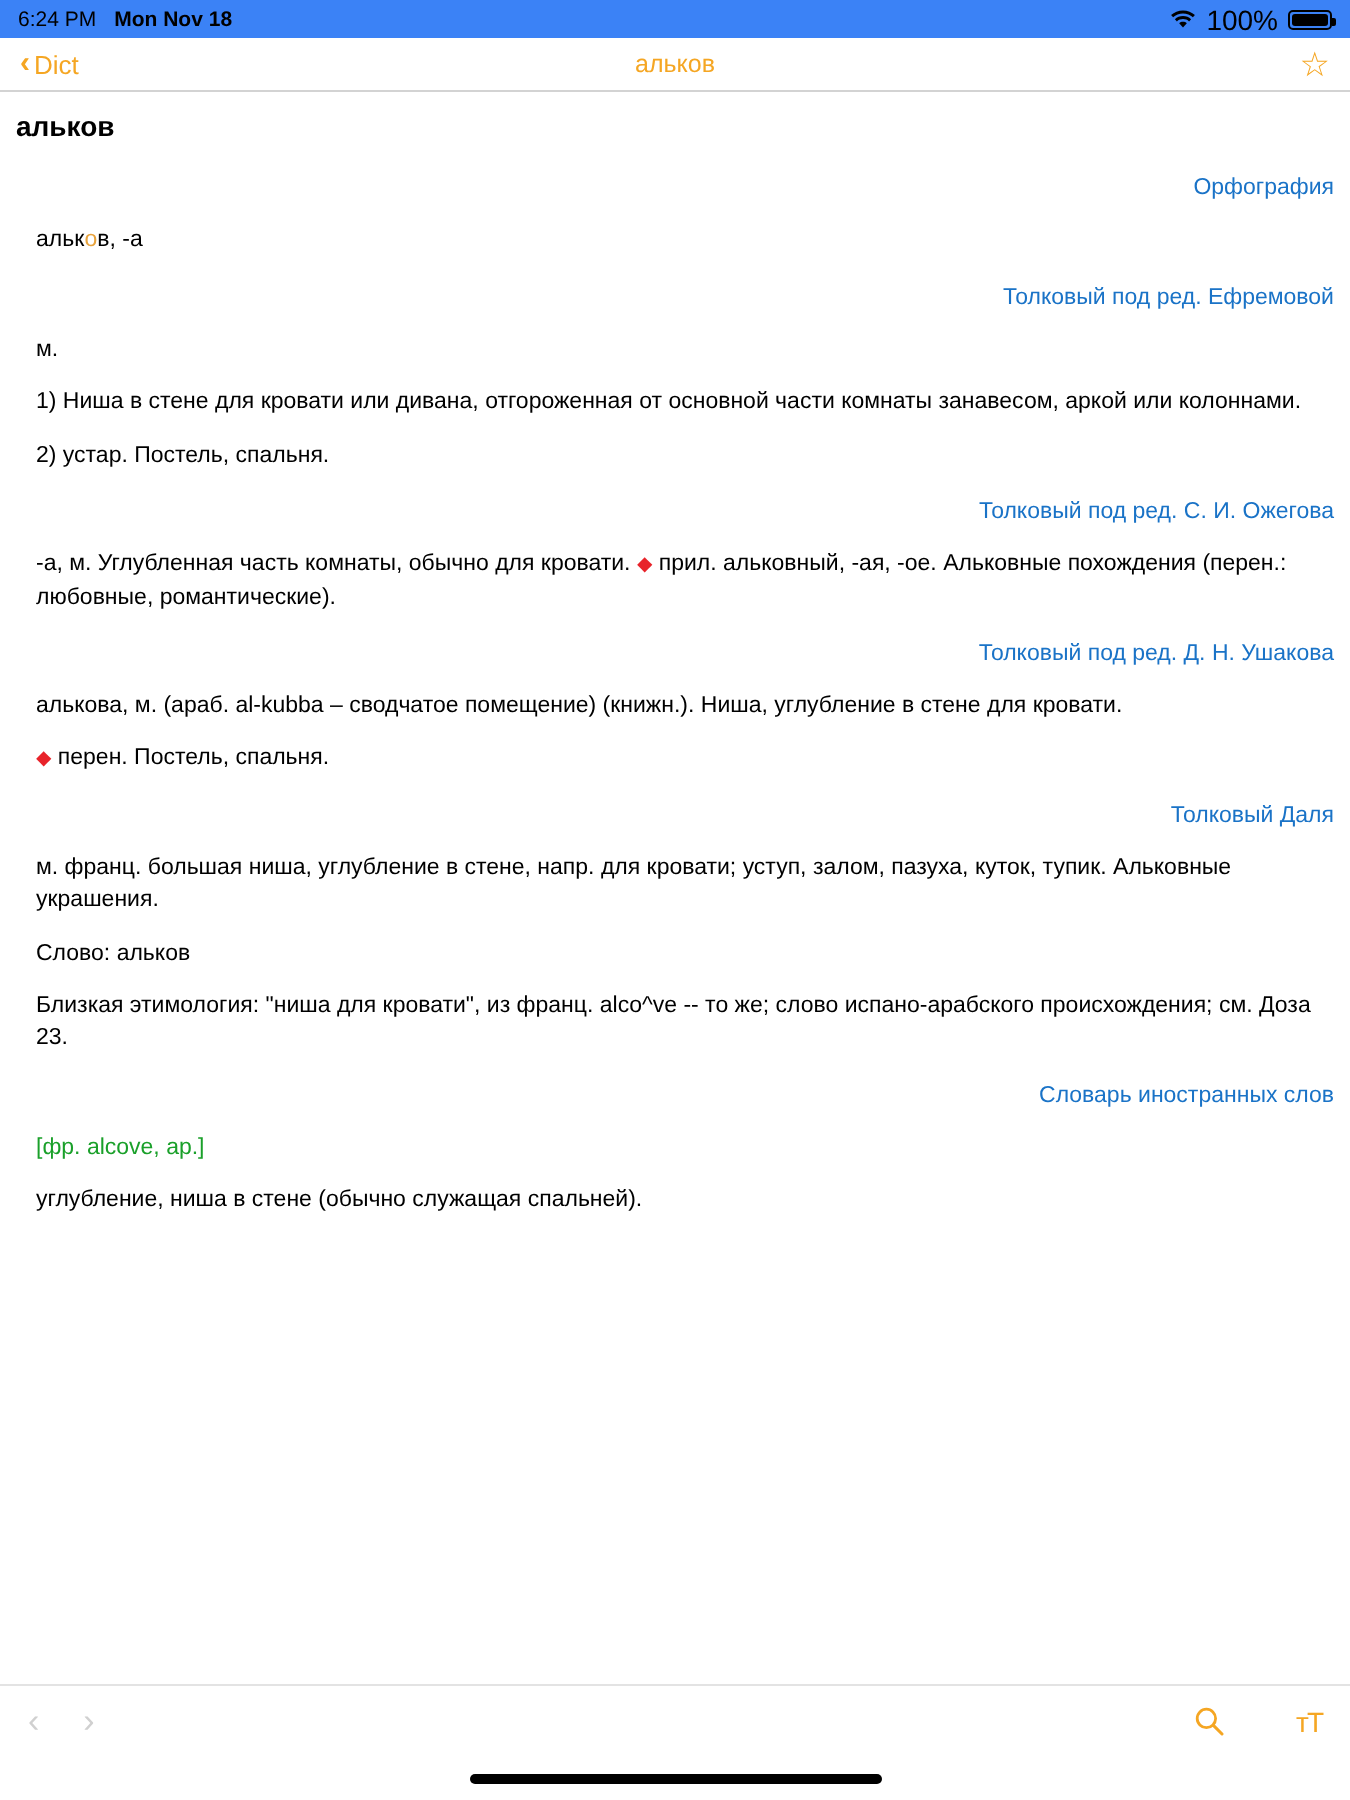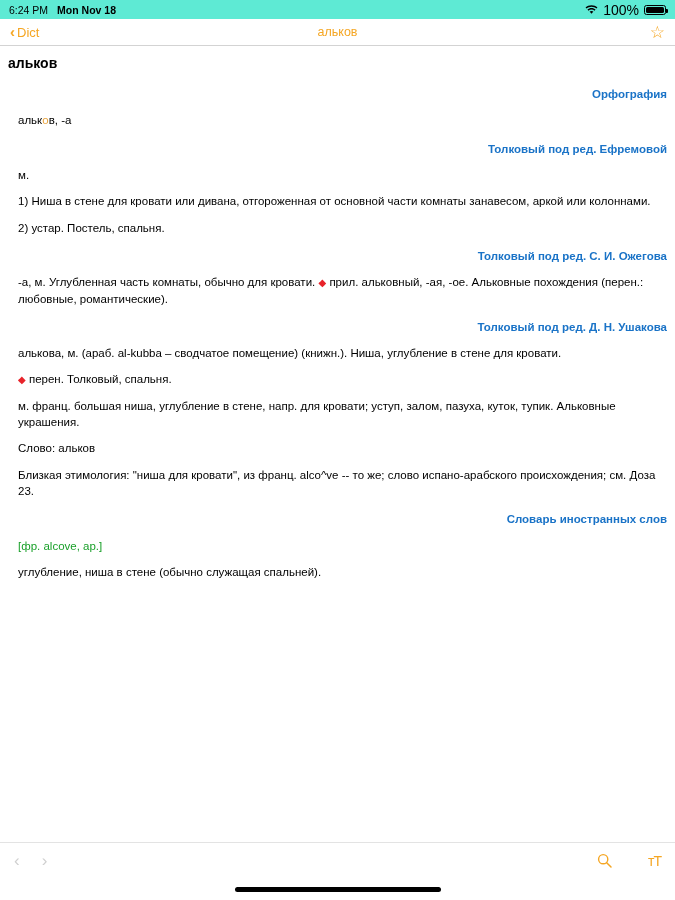--- a/index.html
+++ b/index.html
@@ -21,21 +21,21 @@
 
   
   .statusbar {
     height: 19px;
     flex: 0 0 19px;
     display: flex;
     align-items: center;
     padding: 0 9px;
     font-size: 10.5px;
     color: #000;
-    background: #5eead4;
+    background: #3b82f6;
   }
   .statusbar .sb-left { display: flex; align-items: center; gap: 9px; }
   .statusbar .sb-right { margin-left: auto; display: flex; align-items: center; gap: 5px; }
   .sb-time { font-weight: 400; }
   .sb-date { font-weight: 700; }
   .wifi-icon { display: inline-block; width: 13px; height: 10px; position: relative; }
   .wifi-icon svg { display: block; }
   .battery-pct { font-size: 14px; text-align: center; }
   .battery-icon {
     width: 22px; height: 10px;
@@ -109,21 +109,21 @@
     font-size: 11.5px;
     line-height: 1.42;
   }
   .headword {
     font-size: 14px;
     font-weight: bold;
     margin: 0 0 12px 0;
   }
   .section-title {
     color: #1a73c7;
-    font-weight: bold;
+    font-weight: normal;
     font-size: 11.5px;
     text-align: right;
     margin: 12px 0 6px 0;
   }
   .entry { margin: 0 0 2px 0; }
   .entry p { margin: 10px; }
   .red-d { color: #e8232a; font-size: 10px; }
   .hl-o { color: #e8a33d; }
   .green { color: #1aa02a; }
   .bold { font-weight: normal; }
@@ -223,23 +223,24 @@
     </div>
 
     <div class="section-title">Толковый под ред. С. И. Ожегова</div>
     <div class="entry">
       <p><span>-а, м. Углубленная часть комнаты, обычно для кровати.</span> <span class="red-d">◆</span> <span>прил. альковный, -ая, -ое. Альковные похождения (перен.: любовные, романтические).</span></p>
     </div>
 
     <div class="section-title">Толковый под ред. Д. Н. Ушакова</div>
     <div class="entry">
       <p>алькова, м. (араб. al-kubba – сводчатое помещение) (книжн.). Ниша, углубление в стене для кровати.</p>
-      <p><span class="red-d">◆</span> <span>перен. Толковый, спальня.</span></p>
-    </div>
-
+      <p><span class="red-d">◆</span> <span>перен. Постель, спальня.</span></p>
+    </div>
+
+    <div class="section-title">Толковый Даля</div>
     <div class="entry">
       <p>м. франц. большая ниша, углубление в стене, напр. для кровати; уступ, залом, пазуха, куток, тупик. Альковные украшения.</p>
     </div>
 
     <div class="entry">
       <p><span class="bold">Слово:</span> <span>альков</span></p>
       <p><span class="bold">Близкая этимология:</span> <span>"ниша для кровати", из франц. alco^ve -- то же; слово испано-арабского происхождения; см. Доза 23.</span></p>
     </div>
 
     <div class="section-title">Словарь иностранных слов</div>

